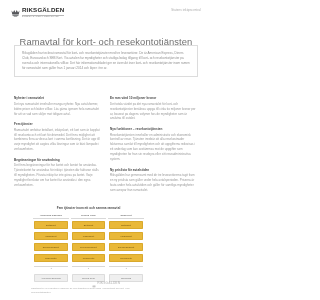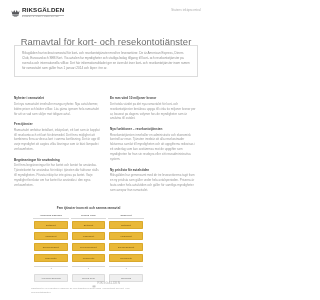--- a/index.html
+++ b/index.html
@@ -79,21 +79,21 @@
         </svg>
       </span>
       <span class="logo-txt">
         <span class="logo-name">RIKSGÄLDEN</span>
         <span class="logo-sub">SWEDISH NATIONAL DEBT OFFICE</span>
       </span>
     </div>
     <div class="doc-meta">Statens inköpscentral</div>
   </div>
 
-  <h1 class="title">Ramavtal för kort- och resekontotjänster</h1>
+  <h1 class="title">Ramavtal för kort- och resekontotjänsten</h1>
 
   <div class="intro">
     <p>Riksgälden har tecknat ramavtal för kort- och resekontotjänster med tre leverantörer. De är American Express, Diners Club, Eurocard och SEB Kort. Via avtalen får myndigheter och statliga bolag tillgång till kort- och resekontotjänster på svenska och internationella villkor. Det här informationsbladet ger en översikt över kort- och resekontotjänster inom ramen för ramavtalet som gäller från 1 januari 2014 och löper i tre år.</p>
   </div>
 
   <div class="cols">
     <div class="col">
       <div class="blk">
         <h3>Nyheter i ramavtalet</h3>
         <p>Det nya ramavtalet innehåller många nyheter. Nya avtalsformer, bättre priser och bättre villkor. Läs gärna igenom hela ramavtalet för att se vad som skiljer mot tidigare avtal.</p>

